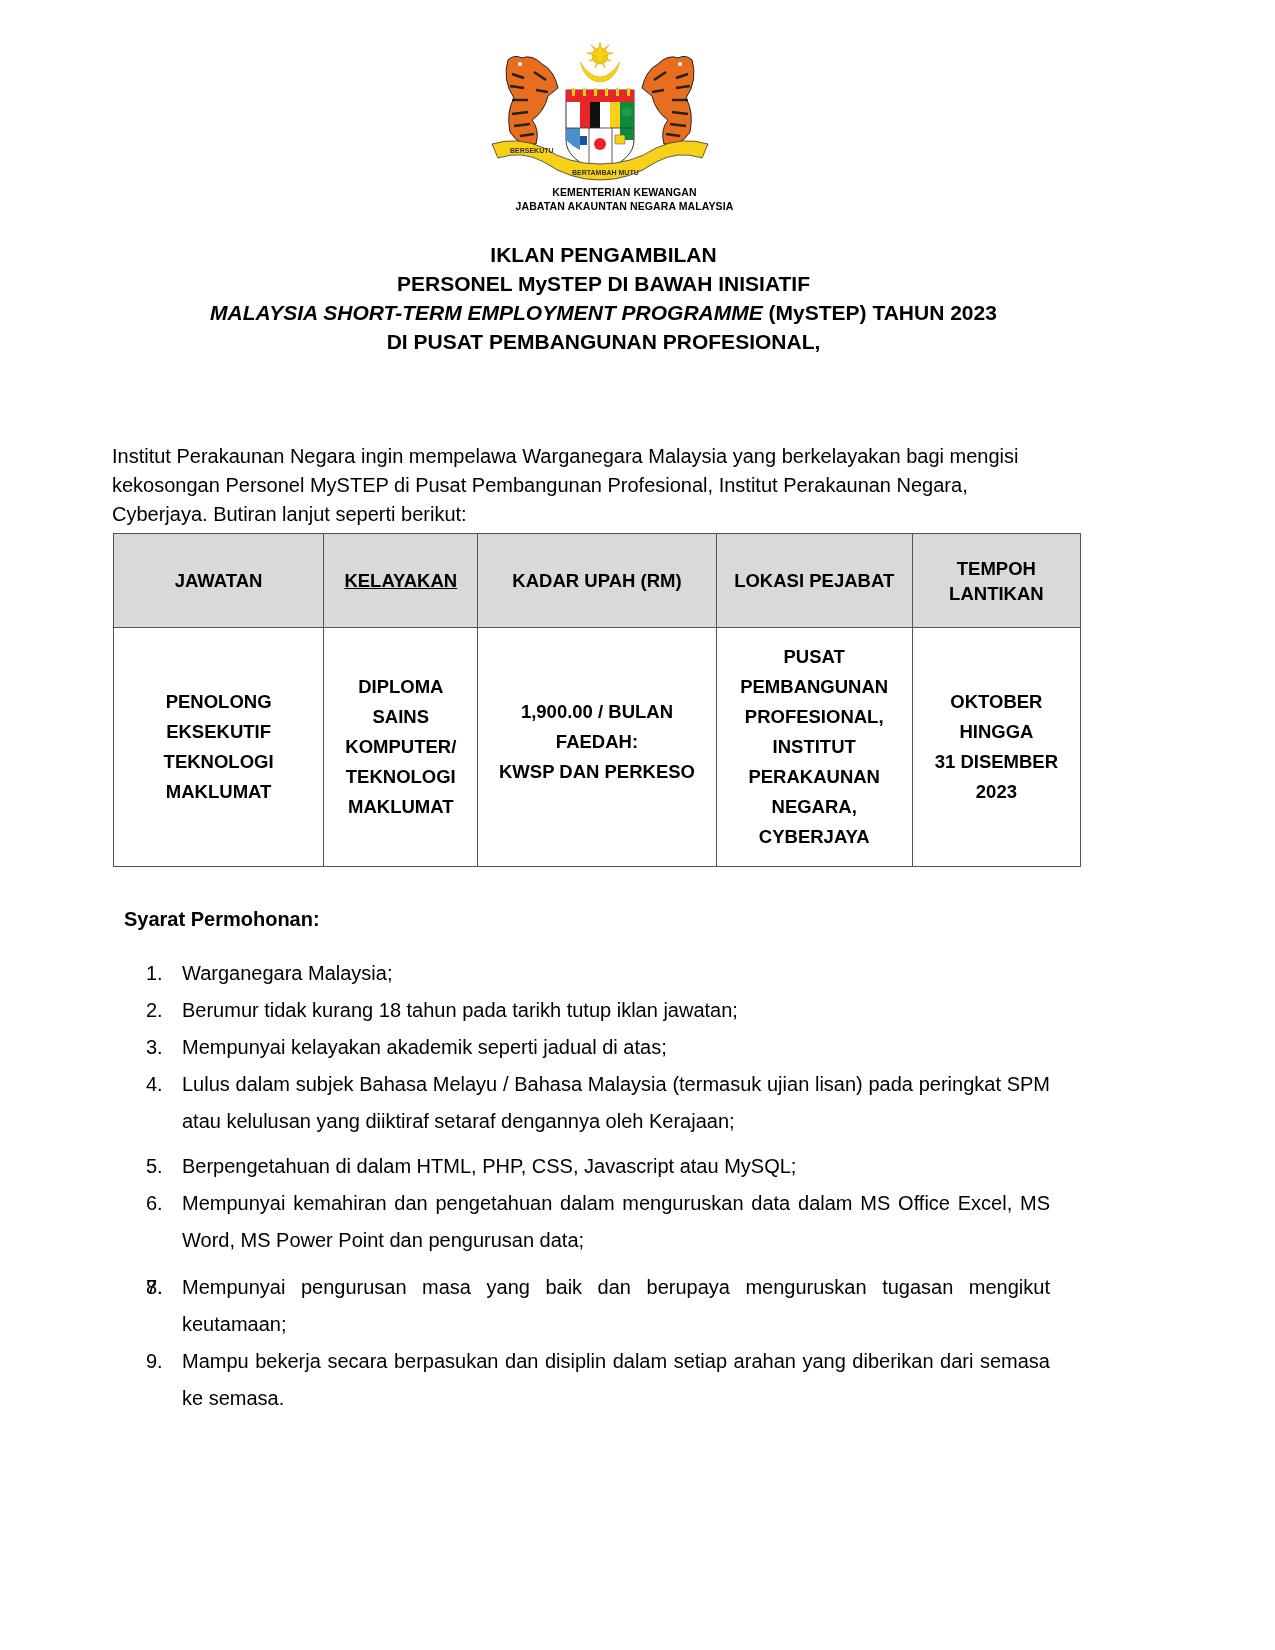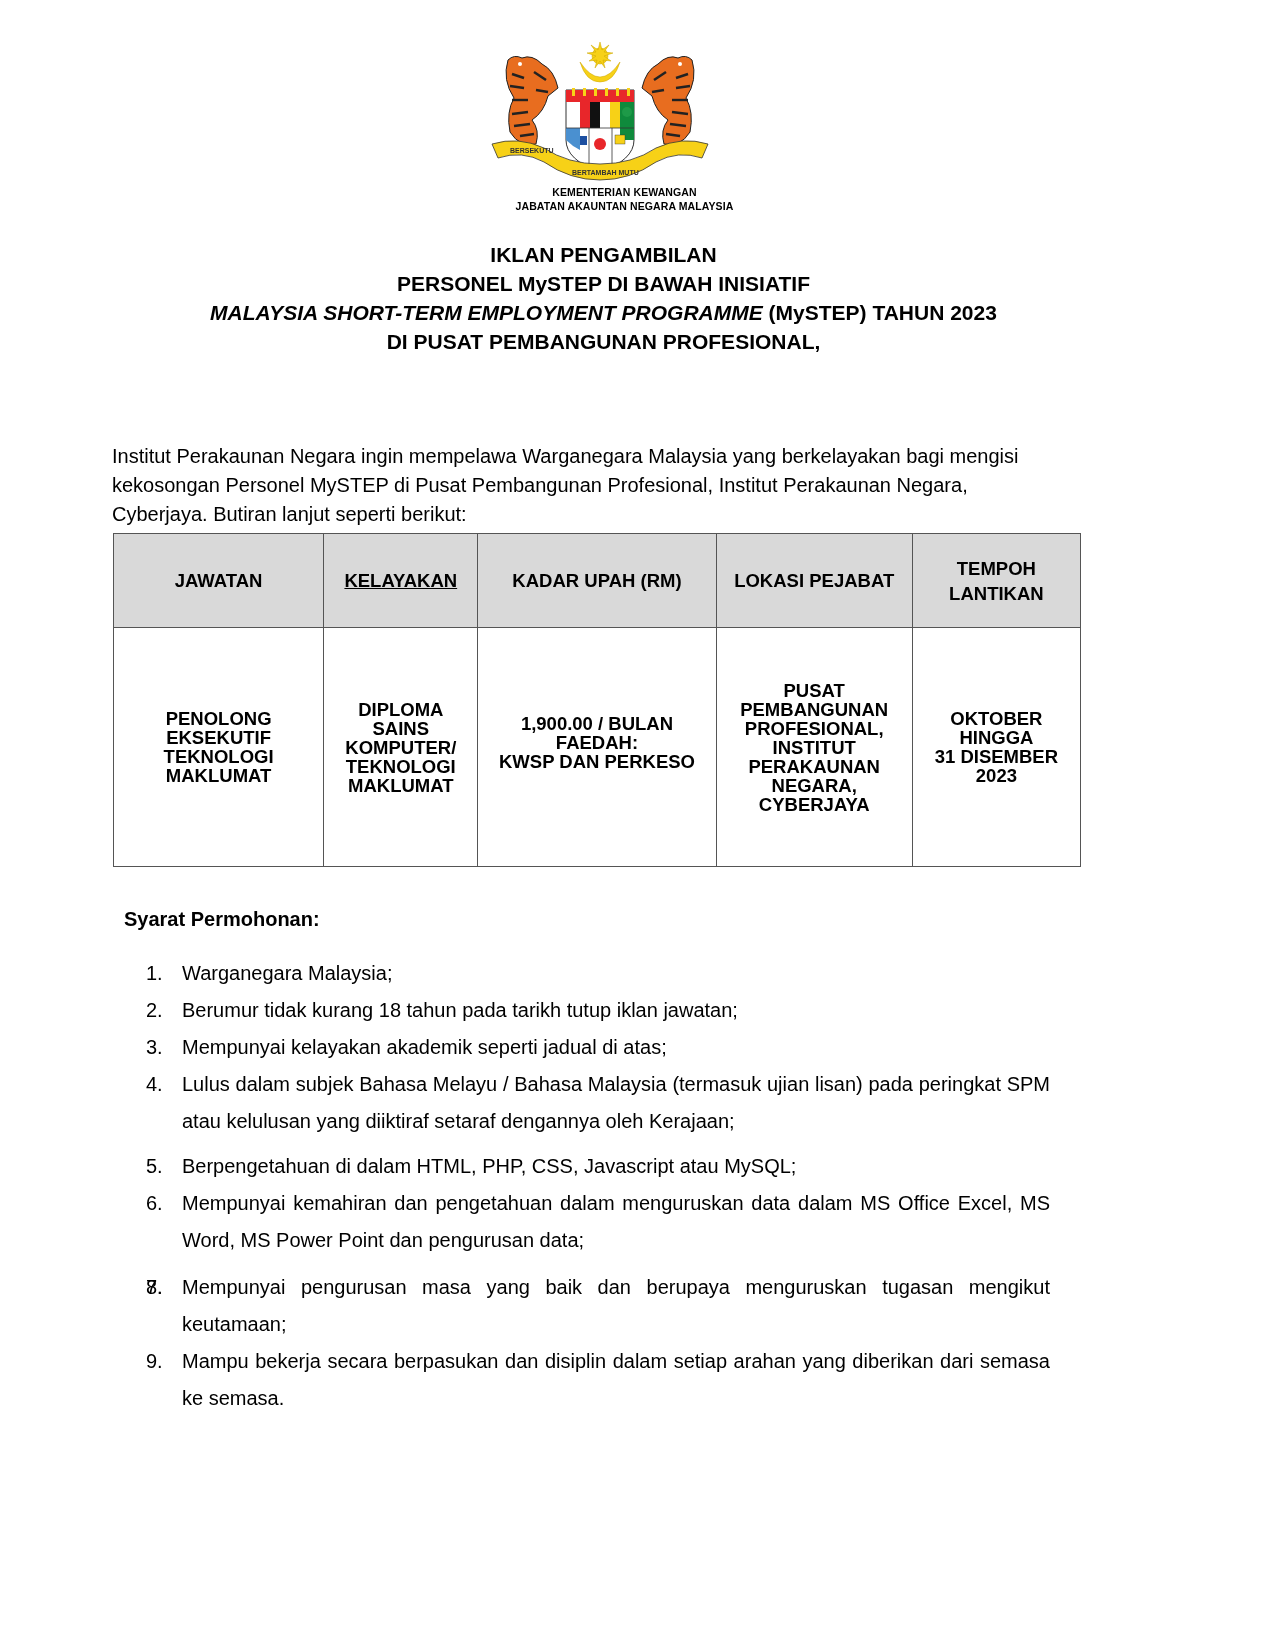--- a/index.html
+++ b/index.html
@@ -12,21 +12,21 @@
   .m2 { top: 200px; }
   .titles { position: absolute; left: 0; top: 240px; width: 1175px; text-align: center;
             font-weight: bold; font-size: 21px; line-height: 29px; }
   .titles div { white-space: nowrap; padding-left: 32px; }
   .intro { position: absolute; left: 112px; top: 410px; width: 952px; text-align: left;
            font-size: 20px; line-height: 29px; margin-top: 32px; }
   table.jobs { position: absolute; left: 113px; top: 533px; width: 968px;
                border-collapse: collapse; font-weight: bold; font-size: 18.5px; }
   table.jobs th, table.jobs td { border: 1.5px solid #555; text-align: center; padding: 0 6px; }
   table.jobs th { background: #d9d9d9; height: 93px; vertical-align: middle; }
-  table.jobs td { height: 228px; vertical-align: middle; line-height: 19px; }
+  table.jobs td { height: 228px; vertical-align: middle; line-height: 30px; }
   .c1 { width: 197px; } .c2 { width: 141px; text-decoration: underline; } .c3 { width: 225px; } .c4 { width: 183px; } .c5 { width: 155px; }
   th .cell-text { white-space: pre-line; line-height: 25px; }
   th.h-low { vertical-align: bottom; padding-bottom: 18px; }
   th.h-mid { vertical-align: middle; padding-bottom: 20px; }
   th.h-top { vertical-align: top; padding-top: 13px; }
   td .cell-text { white-space: pre-line; display: block; }
   .req-title { position: absolute; left: 124px; top: 908px; font-weight: bold; font-size: 20px; }
   ol.reqs { position: absolute; left: 112px; top: 955px; width: 938px; margin: 0; padding: 0; list-style: none;
             font-size: 20px; }
   ol.reqs li { position: relative; padding-left: 70px; line-height: 37px; text-align: justify; }

